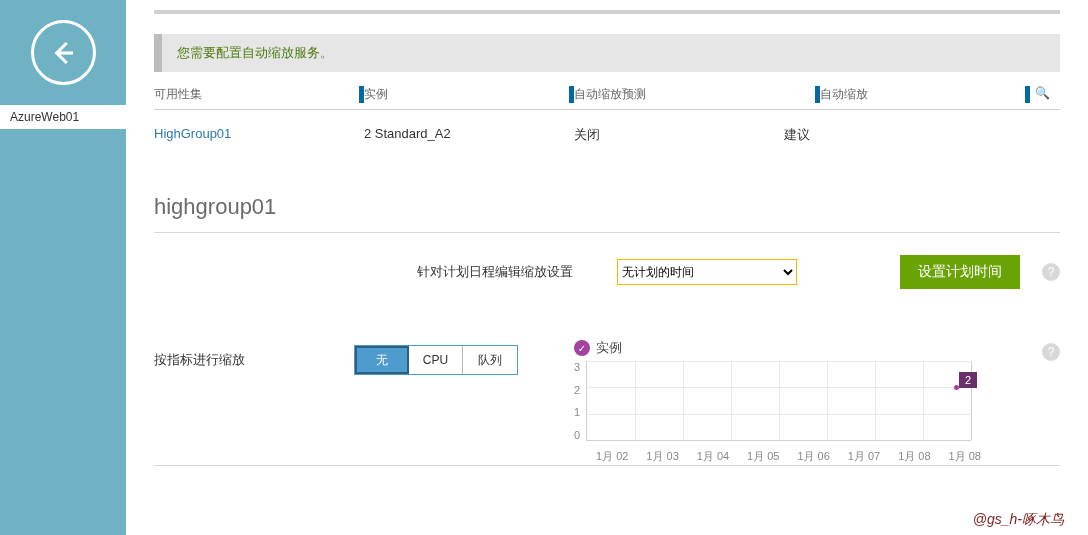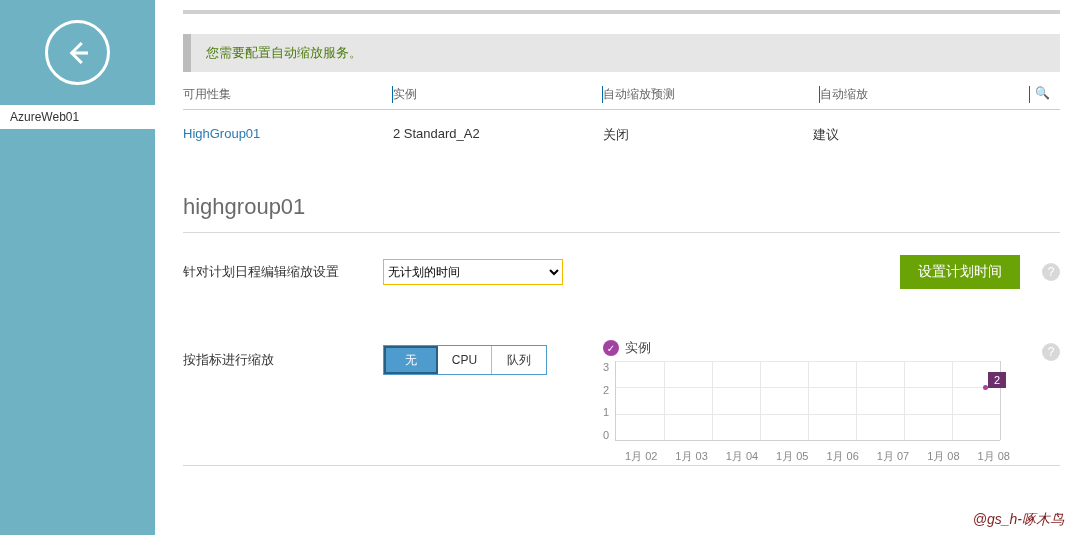--- a/index.html
+++ b/index.html
@@ -1,38 +1,38 @@
 <!DOCTYPE html>
 <html><head>
 <meta charset="utf-8">
 <style>
   * { box-sizing: border-box; margin: 0; padding: 0; }
   body { font-family: "Segoe UI", "Microsoft YaHei", sans-serif; font-size: 13px; color: #333; background: #fff; width: 1088px; height: 535px; overflow: hidden; position: relative; }
   .app { display: flex; height: 535px; }
-  .sidebar { width: 155px; background: #6eb2c4; position: relative; flex-shrink: 0; }
+  .sidebar { width: 126px; background: #6eb2c4; position: relative; flex-shrink: 0; }
   .back-circle { width: 65px; height: 65px; border: 3px solid #fff; border-radius: 50%; margin: 20px auto 0; display:flex; align-items:center; justify-content:center; cursor:pointer; }
   .back-circle svg { width: 30px; height: 30px; }
   .sidebar-item { background: #fff; color: #333; font-size: 12px; padding: 5px 10px; margin-top: 20px; }
   .main { flex: 1; padding: 0 28px 0 28px; overflow: hidden; position: relative; }
   .topline { height: 4px; background: #d0d0d0; margin-top: 10px; margin-bottom: 20px; width: 100%; }
   .notice { background: #e6e6e6; border-left: 8px solid #bcbcbc; padding: 10px 15px; color: #4d7c0f; font-size: 13px; }
   .table { width: 100%; margin-top: 14px; }
   .thead { display: flex; border-bottom: 1px solid #ccc; padding-bottom: 6px; color: #666; font-size: 12px; }
   .th, .td { padding-right: 10px; }
   .col1 { width: 210px; }
   .col2 { width: 210px; }
   .col3 { width: 210px; }
   .col4 { flex: 1; }
   .col5 { width: 30px; text-align: right; color: #999; }
-  .th.col1, .th.col2, .th.col3, .th.col4 { border-right: 1px solid #0369a1; }
+  .th.col1, .th.col2, .th.col3, .th.col4 { border-right: 5px solid #0369a1; }
   .trow { display: flex; padding: 16px 0 10px; font-size: 13px; }
   .link { color: #2a7ab0; cursor: pointer; }
   .group-title { margin-top: 40px; font-size: 22px; font-weight: 300; color: #6a6a6a; }
   .hr { border-top: 1px solid #d8d8d8; margin-top: 12px; margin-bottom: 26px; }
-  .row-form { display: flex; align-items: center; margin-bottom: 10px; position: relative; }
+  .row-form { display: flex; align-items: center; margin-bottom: 10px; position: relative; justify-content: center; }
   .row-form .label { width: 200px; color: #333; font-size: 13px; }
   .select { width: 180px; height: 26px; border: 1px solid #f3b900; padding: 0 0; font-size: 12px; background: #fff; -webkit-appearance: menulist; appearance: auto; }
   .greenbtn { position: absolute; right: 40px; top: -4px; background: #6aa306; color: #fff; padding: 8px 18px; font-size: 14px; cursor: pointer; border: none; }
   .help-icon { position: absolute; right: 0; width: 18px; height: 18px; border-radius: 50%; background: #d8d8d8; color: #fff; display:flex; align-items:center; justify-content:center; font-size:12px; }
   .row-scale { display: flex; align-items: flex-start; margin-top: 60px; position: relative; }
   .row-scale .label { width: 200px; padding-top: 6px; font-size: 13px; }
   .seg { display: flex; border: 1px solid #4e9cce; height: 30px; }
   .seg .segbtn { width: 54px; display:flex; align-items:center; justify-content:center; font-size:12px; cursor:pointer; border-right:1px solid #b9b9b9; }
   .seg .segbtn:last-child { border-right: none; }
   .seg .segbtn.active { background: #4e9cce; color: #fff; border: 2px solid #2b5f7f; }

